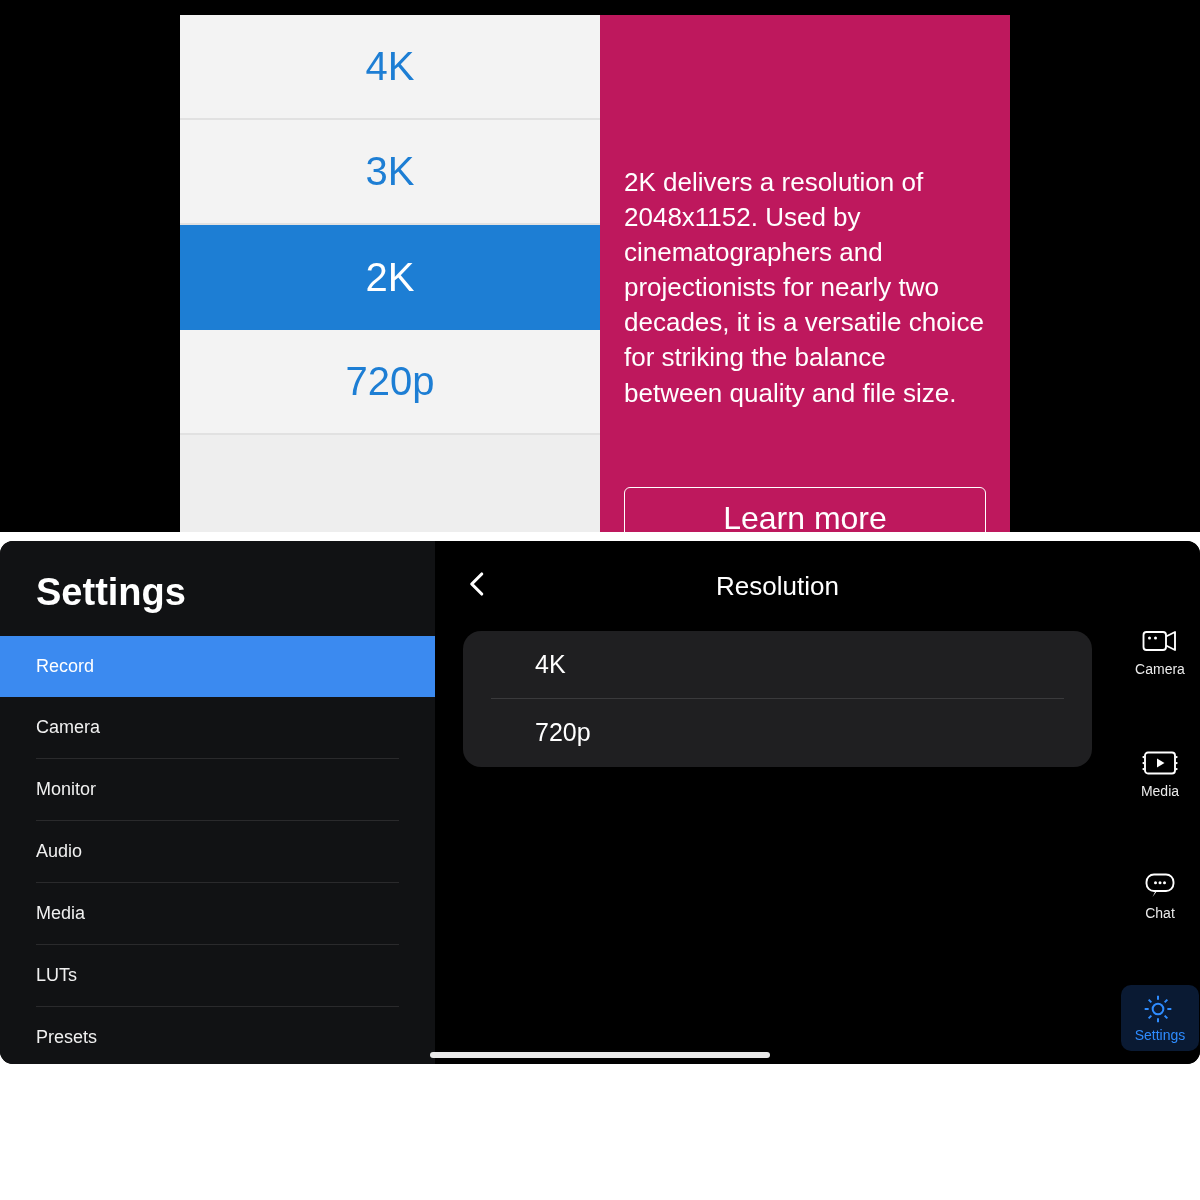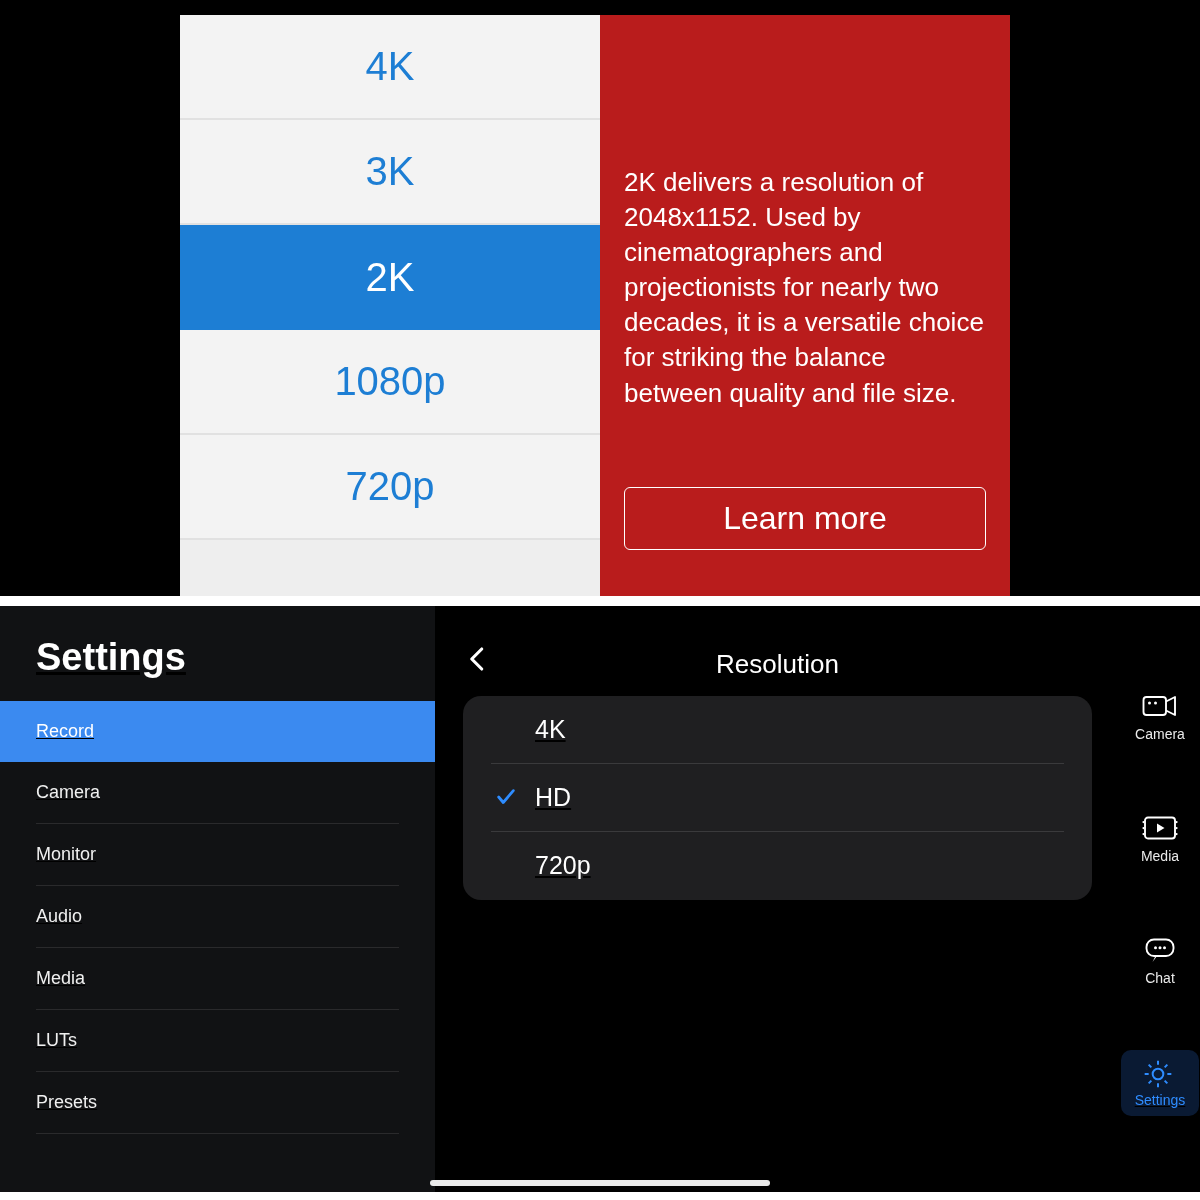--- a/index.html
+++ b/index.html
@@ -1,17 +1,17 @@
 <!DOCTYPE html>
 <html><head>
 <meta charset="utf-8">
 <style>
   * { box-sizing: border-box; margin: 0; padding: 0; }
   html, body { width: 1200px; height: 1200px; font-family: -apple-system, "Segoe UI", Helvetica, Arial, sans-serif; background: #fff; }
-  .frame { width: 1200px; height: 1192px; display: flex; flex-direction: column; text-decoration: underline; }
+  .frame { width: 1200px; height: 1064px; display: flex; flex-direction: column; }
 
   
   .top {
     width: 1200px;
     height: 600px;
     background: #000;
     position: relative;
     overflow: hidden;
   }
   .top-inner {
@@ -41,21 +41,21 @@
     background: #f3f3f3;
     cursor: pointer;
   }
   .res-item.selected {
     background: #1d7ed4;
     color: #fff;
     border-bottom: none;
   }
   .info-panel {
     flex: 1;
-    background: #b91c1c;
+    background: #be185d;
     color: #fff;
     padding: 150px 24px 20px 24px;
     display: flex;
     flex-direction: column;
     position: relative;
   }
   .info-text {
     font-size: 26px;
     line-height: 1.35;
     font-weight: 400;
@@ -78,20 +78,21 @@
   
   .gap { height: 10px; background: #fff; }
   .bottom {
     width: 1200px;
     height: 590px;
     background: #000;
     display: flex;
     color: #fff;
     overflow: hidden;
     position: relative;
+    border-radius: 13px;
   }
   .sidebar {
     width: 435px;
     background: #111214;
     display: flex;
     flex-direction: column;
     padding-top: 12px;
   }
   .sidebar-title {
     font-size: 38px;
@@ -116,21 +117,21 @@
     padding-left: 36px;
   }
   .detail {
     flex: 1;
     background: #000;
     padding: 18px 28px 0 28px;
     position: relative;
   }
   .detail-header {
     display: flex;
-    align-items: flex-end;
+    align-items: center;
     height: 56px;
     position: relative;
     margin-bottom: 16px;
   }
   .back-icon {
     width: 36px; height: 36px;
     cursor: pointer;
   }
   .detail-title {
     position: absolute;
@@ -203,21 +204,20 @@
 <body>
 
 <div class="frame">
 
   <div class="top">
     <div class="top-inner">
       <div class="res-list" id="res-list">
           <div class="res-item">4K</div>
           <div class="res-item">3K</div>
           <div class="res-item selected">2K</div>
-          <div class="res-item">1080p</div>
           <div class="res-item">720p</div>
         </div>
       <div class="info-panel">
         <div class="info-text">2K delivers a resolution of 2048x1152. Used by cinematographers and projectionists for nearly two decades, it is a versatile choice for striking the balance between quality and file size.</div>
         <div class="learn-more">Learn more</div>
       </div>
     </div>
   </div>
 
   <div class="gap"></div>
@@ -244,28 +244,20 @@
             </svg>
         </span>
         <div class="detail-title">Resolution</div>
       </div>
       <div class="option-card" id="option-card">
           <div class="opt-row">
             <span class="opt-check"></span>
             <span class="opt-label">4K</span>
           </div>
           <div class="opt-row">
-            <span class="opt-check">
-              <svg class="check-svg" viewBox="0 0 24 24">
-                <path d="M4 12 L9 18 L20 5" stroke="#2e8cff" stroke-width="3" fill="none" stroke-linecap="round" stroke-linejoin="round"></path>
-              </svg>
-            </span>
-            <span class="opt-label">HD</span>
-          </div>
-          <div class="opt-row">
             <span class="opt-check"></span>
             <span class="opt-label">720p</span>
           </div>
         </div>
     </div>
 
     <div class="right-rail" id="right-rail">
         <div class="rail-item">
           <span class="rail-icon"><svg viewBox="0 0 48 36" width="36" height="28">
               <rect x="2" y="6" width="30" height="24" rx="4" stroke="#fff" stroke-width="2.5" fill="none"></rect>

